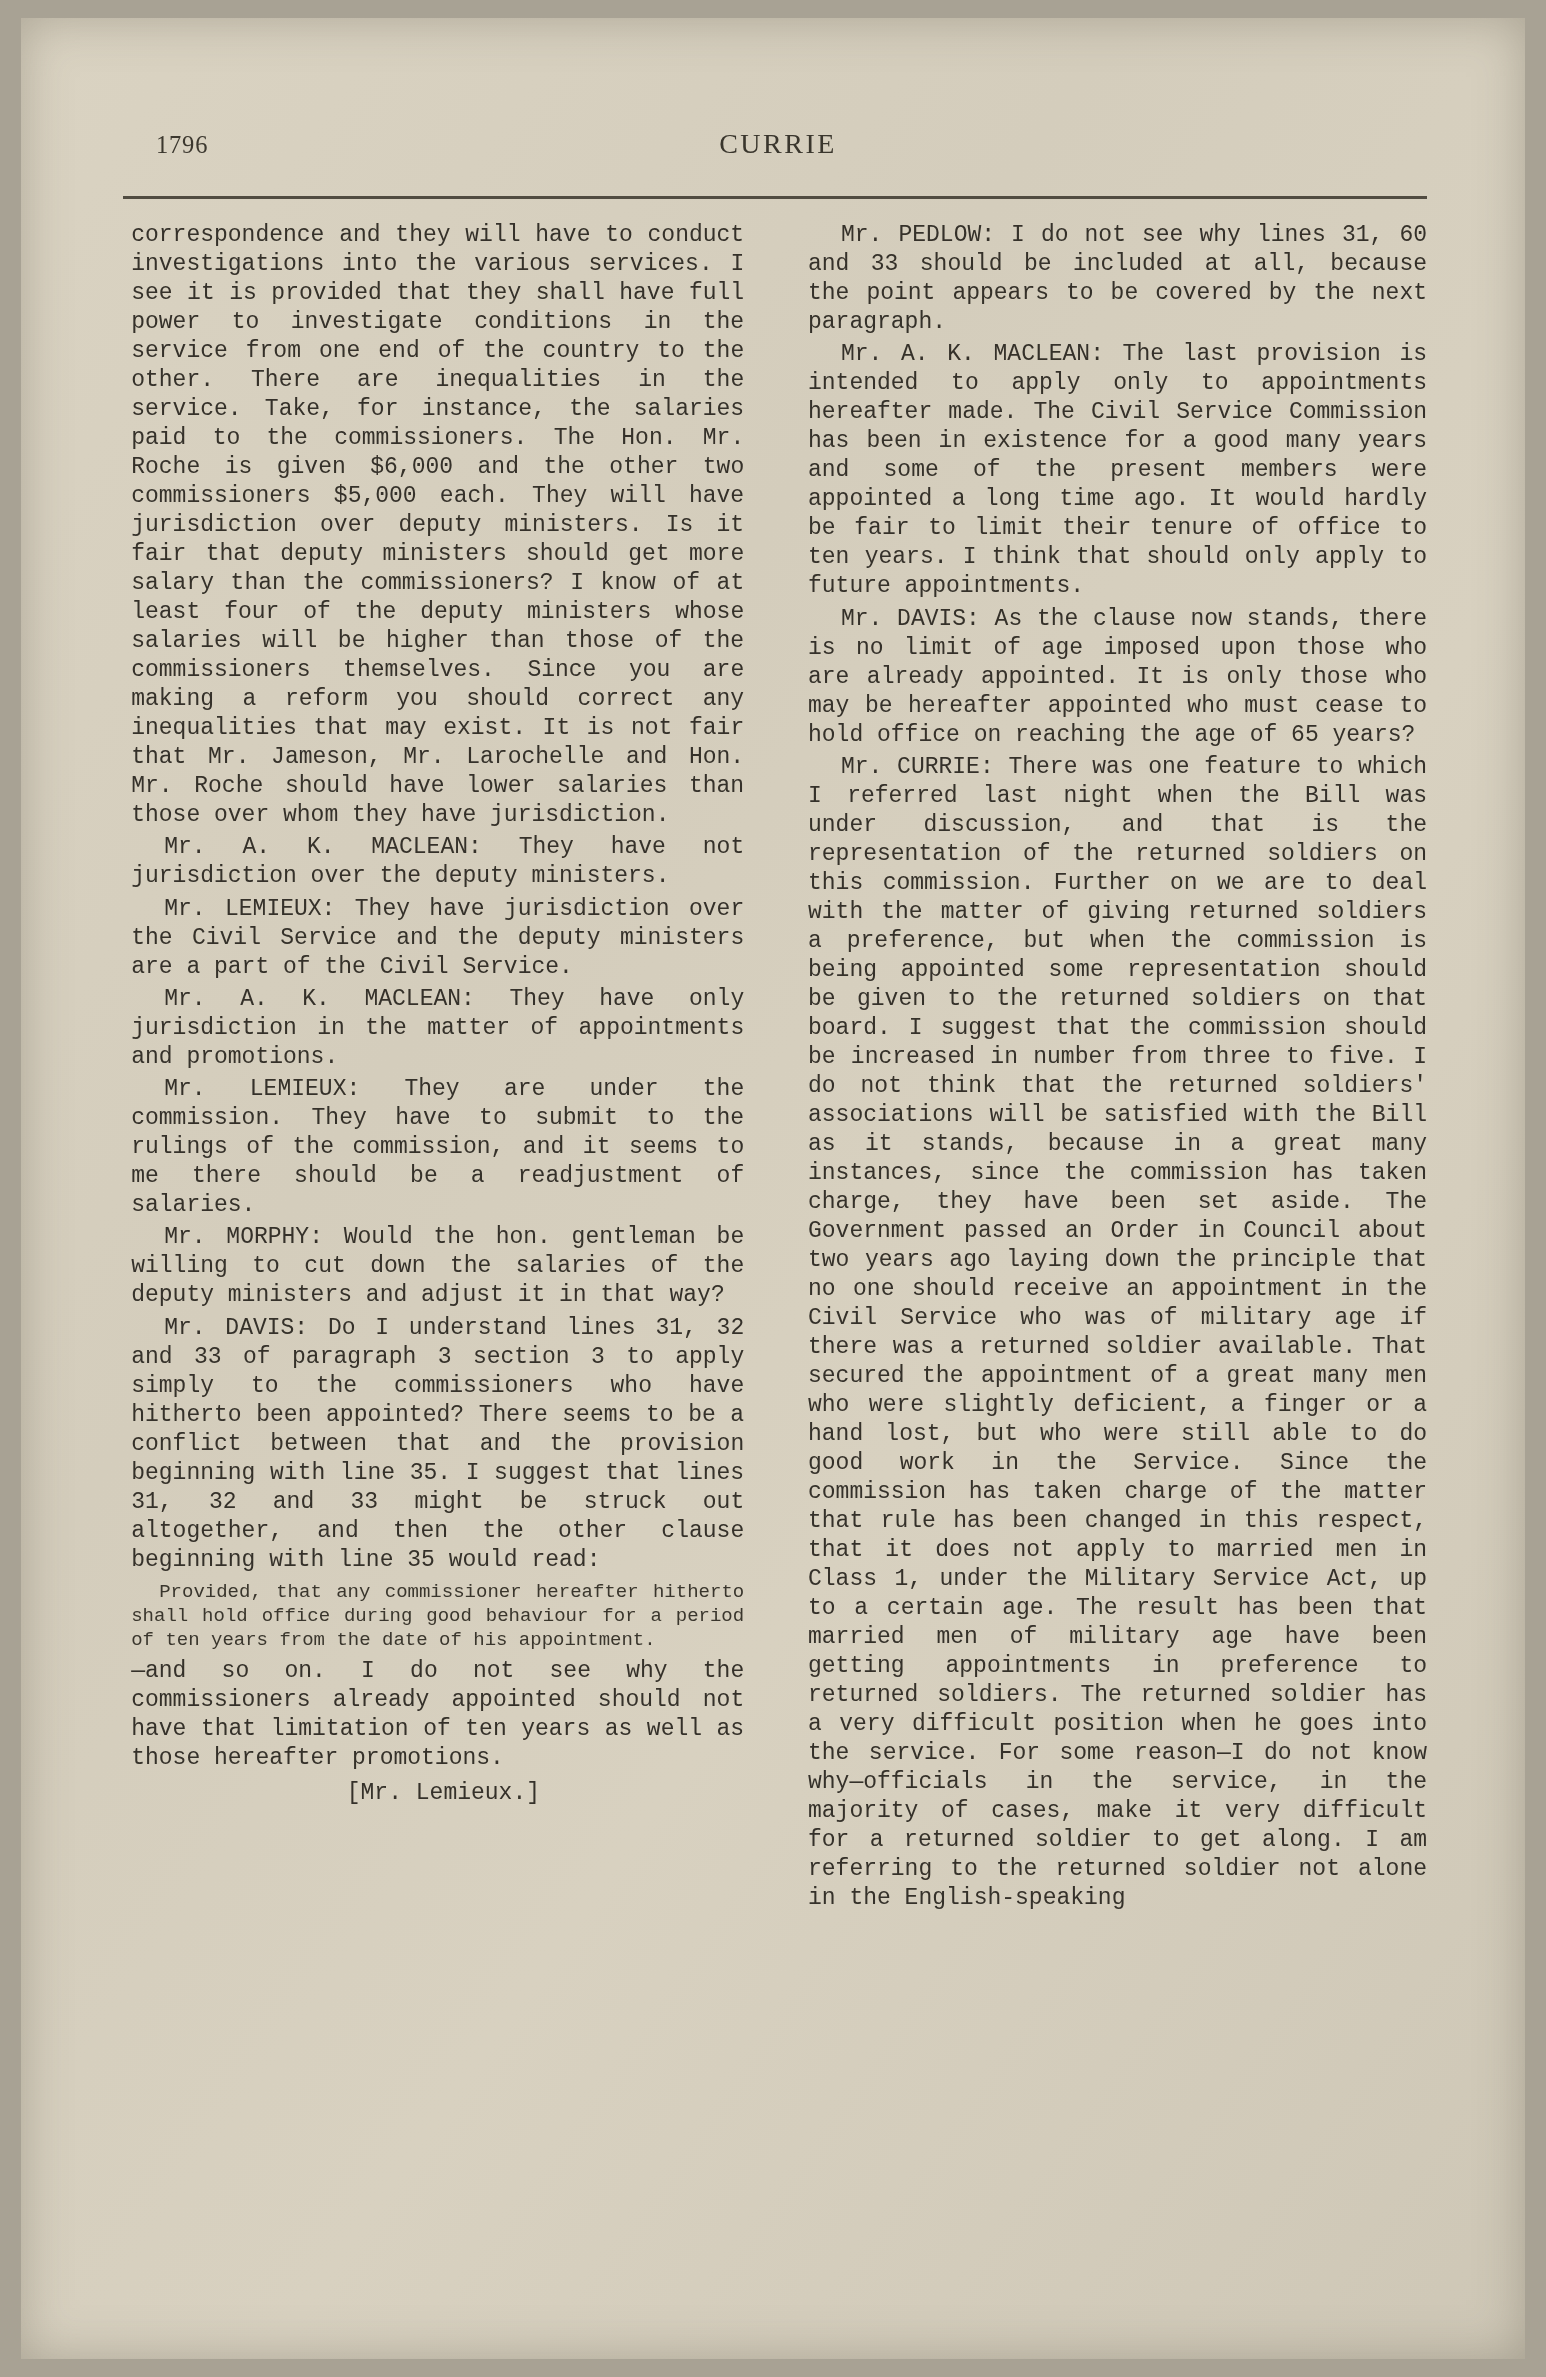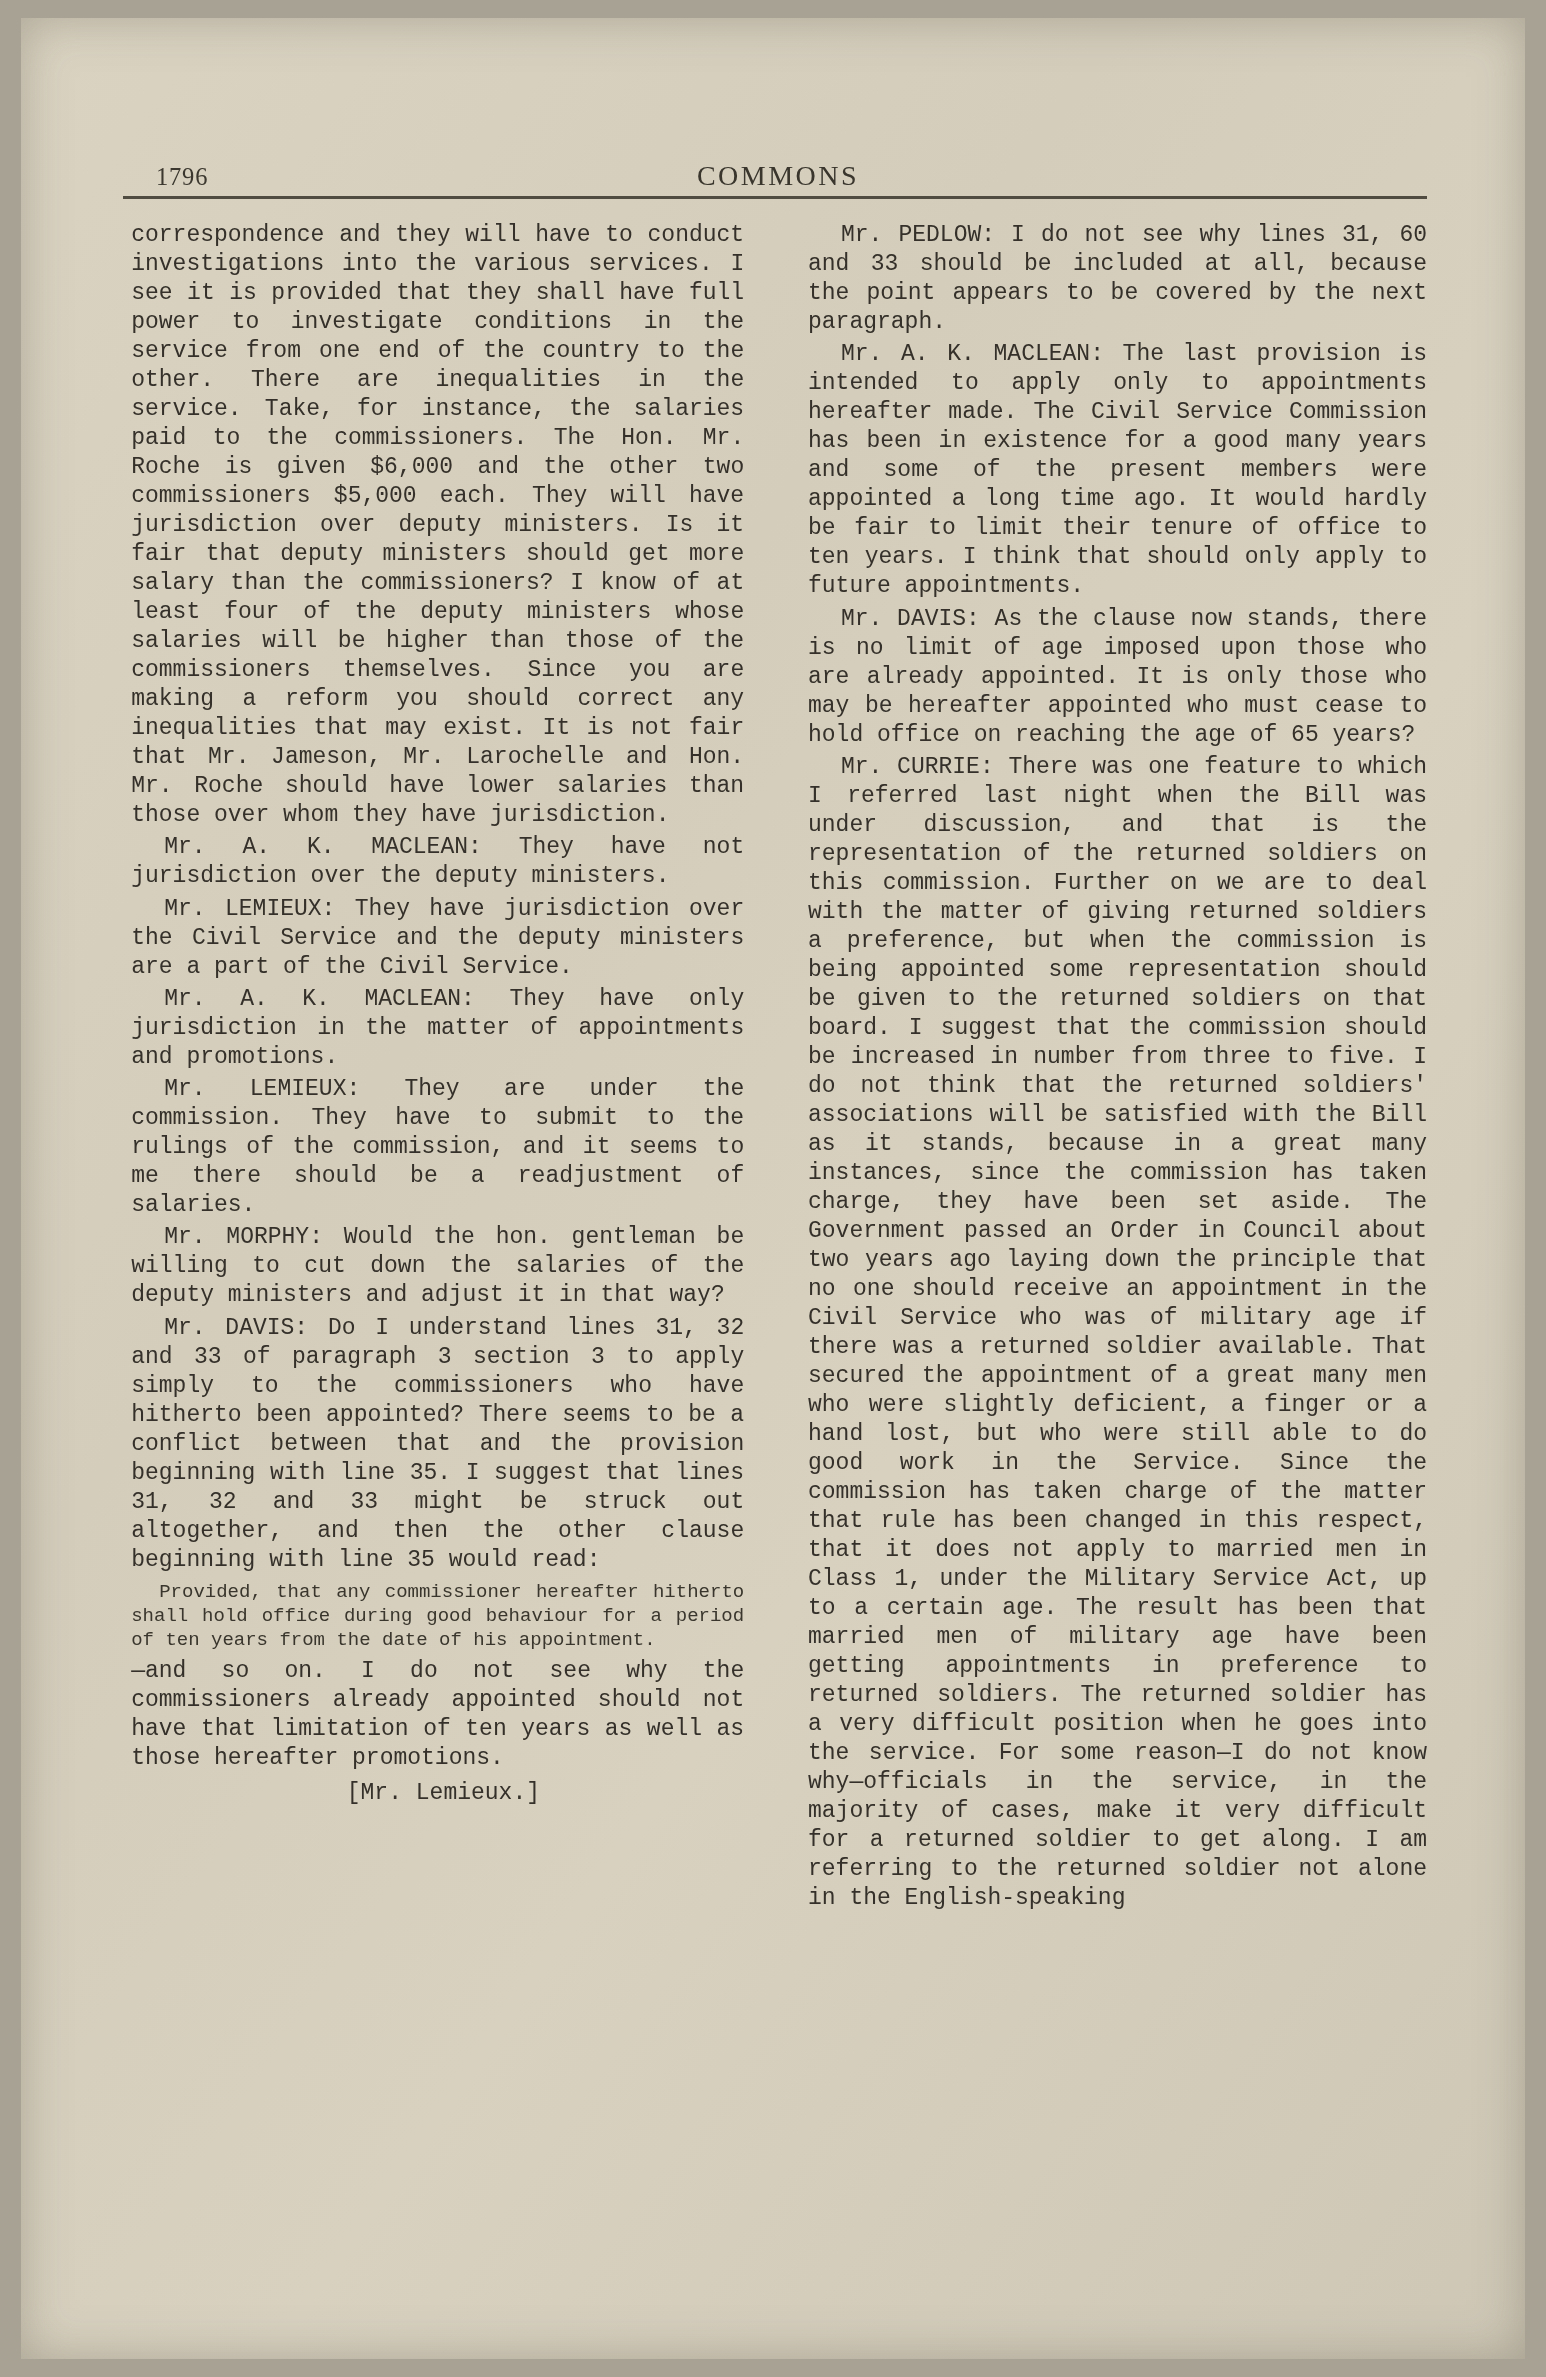--- a/index.html
+++ b/index.html
@@ -23,21 +23,20 @@
     background: linear-gradient(125deg, #dad3c2 0%, #d4cdbc 35%, #d8d1c0 60%, #cec7b6 100%);
     box-shadow: inset 0 0 49px rgba(90,84,70,0.35);
     color: #35312a;
   }
   .header {
     position: absolute;
     left: 102px;
     right: 92px;
     top: 105px;
     height: 49px;
-    margin-top: 32px;
   }
   .page-num {
     position: absolute;
     left: 33px;
     top: 8.2px;
     font-size: 24.5px;
     letter-spacing: 0.8px;
     color: #3c382f;
   }
   .header-title {
@@ -102,21 +101,21 @@
     margin-top: 6.5px;
   }
 </style>
 </head>
 <body>
 
 <div class="page">
 
   <div class="header">
     <span class="page-num">1796</span>
-    <span class="header-title">COMMONS</span>
+    <span class="header-title">CURRIE</span>
   </div>
 
   <div class="header-rule"></div>
 
   <div class="columns">
     <div class="col col-left">
         <p class="para continuation">correspondence and they will have to conduct investigations into the various services. I see it is provided that they shall have full power to investigate conditions in the service from one end of the country to the other. There are inequalities in the service. Take, for instance, the salaries paid to the commissioners. The Hon. Mr. Roche is given $6,000 and the other two commissioners $5,000 each. They will have jurisdiction over deputy ministers. Is it fair that deputy ministers should get more salary than the commissioners? I know of at least four of the deputy ministers whose salaries will be higher than those of the commissioners themselves. Since you are making a reform you should correct any inequalities that may exist. It is not fair that Mr. Jameson, Mr. Larochelle and Hon. Mr. Roche should have lower salaries than those over whom they have jurisdiction.</p>
         <p class="para">Mr. A. K. MACLEAN: They have not jurisdiction over the deputy ministers.</p>
         <p class="para">Mr. LEMIEUX: They have jurisdiction over the Civil Service and the deputy ministers are a part of the Civil Service.</p>
         <p class="para">Mr. A. K. MACLEAN: They have only jurisdiction in the matter of appointments and promotions.</p>

